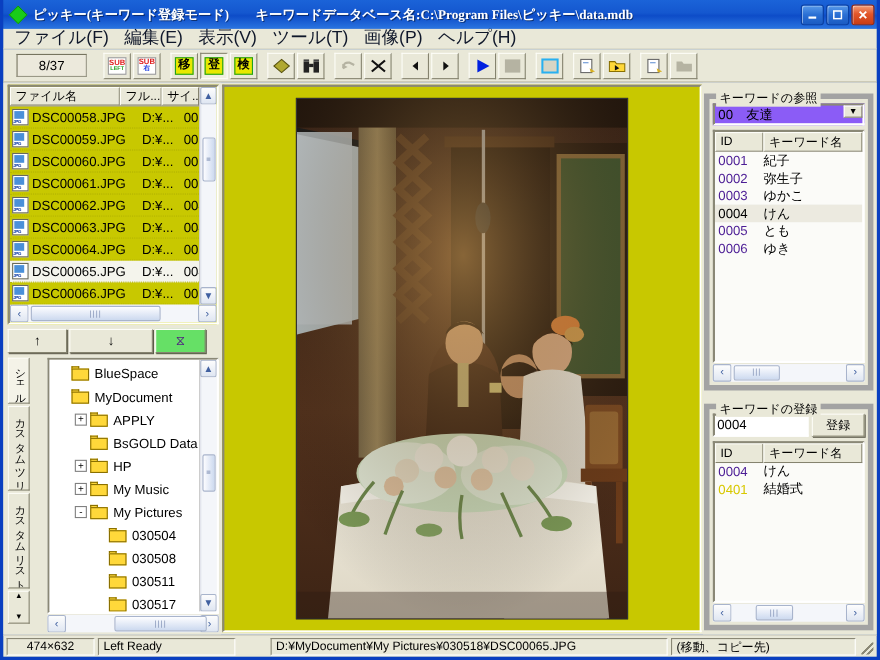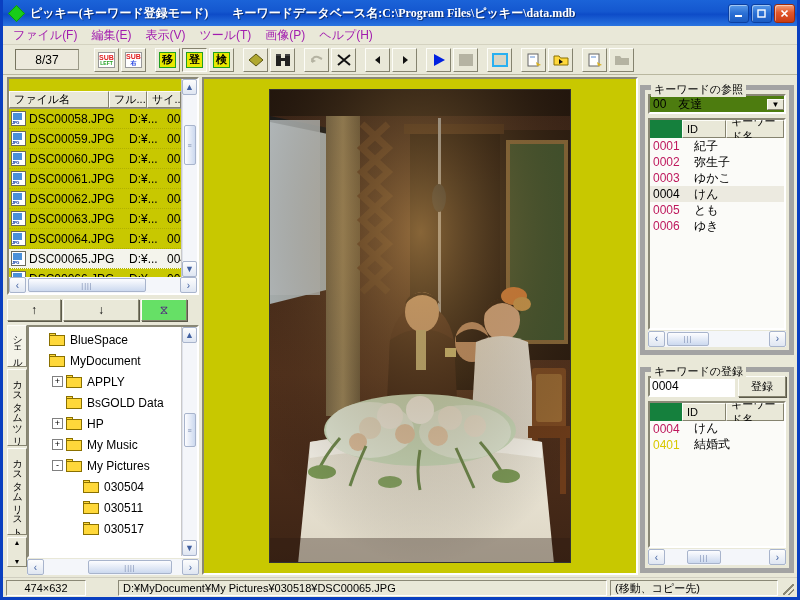--- a/index.html
+++ b/index.html
@@ -63,21 +63,21 @@
 
   
   #menubar {
     height: 19px; flex: 0 0 19px;
     background: #e9e8d8;
     display: flex; align-items: center;
     padding-left: 3px;
     border-bottom: 1px solid #d4d2c0;
   }
   .menuitem {
-    padding: 1px 7px; font-size: 12px; color: #a21caf;
+    padding: 1px 7px; font-size: 16px; color: #0f172a;
     white-space: nowrap; line-height: 16px;
   }
 
   
   #toolbar {
     height: 30px; flex: 0 0 30px;
     background: #e9e8d8;
     display: flex; align-items: center;
     padding-left: 4px;
     border-bottom: 1px solid #b9b79f;
@@ -254,21 +254,21 @@
     background: #e9e8d8;
     writing-mode: vertical-rl;
     text-orientation: upright;
     font-size: 10px; line-height: 18px;
     padding: 3px 0;
     display: flex; align-items: center; justify-content: center;
     overflow: hidden;
   }
   .vtab.active { background: #f4f3e8; }
   .vtab.spin { flex: 0 0 30px; writing-mode: horizontal-tb; flex-direction: column; justify-content: center; gap: 1px; font-size: 7px;}
-  #treearea { flex: 1 1 auto; display: flex; flex-direction: column; overflow: hidden; margin-left: 0; }
+  #treearea { flex: 1 1 auto; display: flex; flex-direction: column; overflow: hidden; margin-left: 16px; }
   #treebox { flex: 1 1 auto; display: flex; overflow: hidden; background: #fff; }
   #treeinner { flex: 1 1 auto; overflow: hidden; background: #fff; padding-top: 2px; }
   .trow { height: 21px; display: flex; align-items: center; font-size: 12px; white-space: nowrap; }
   .tindent { flex: 0 0 auto; }
   .tpm {
     width: 11px; height: 11px; flex: 0 0 11px;
     border: 1px solid #808080; background: #fff;
     font-size: 9px; line-height: 9px; text-align: center;
     color: #000; margin-right: 3px;
     display:flex; align-items:center; justify-content:center;
@@ -321,54 +321,54 @@
     display: flex; flex-direction: column;
     background: #e9e8d8;
   }
   .gtitle {
     position: absolute; top: -8px; left: 6px;
     background: #e9e8d8; padding: 0 3px;
     font-size: 11px; color: #000; white-space: nowrap;
   }
   .combo {
     height: 20px; flex: 0 0 20px;
-    display: flex; align-items: center;
+    display: flex; align-items: flex-start;
     border: 2px solid; border-color: #8a8876 #ffffff #ffffff #8a8876;
-    background: #4d7c0f;
+    background: #8b5cf6;
   }
   .combo .cval { flex: 1 1 auto; display: flex; align-items: center; padding-left: 3px; font-size: 12px; }
   .combo .carrow {
     width: 17px; flex: 0 0 17px;
     background: #e9e8d8;
     border: 1px solid #fdfdf8;
     border-right-color: #85836f; border-bottom-color: #85836f;
     display: flex; align-items: center; justify-content: center;
     font-size: 8px;
   }
   .kwlist {
     margin-top: 4px;
     flex: 1 1 auto;
     display: flex; flex-direction: column;
     border: 2px solid; border-color: #8a8876 #ffffff #ffffff #8a8876;
     background: #fbfbf8;
     overflow: hidden;
   }
-  .kwhead { display: flex; height: 18px; flex: 0 0 18px; background: #15803d; padding-left: 32px; }
+  .kwhead { display: flex; height: 18px; flex: 0 0 18px; background: #737373; }
   .kwhcell {
     border: 1px solid #fdfdf8;
     border-right-color: #85836f; border-bottom-color: #85836f;
     background: #e9e8d8; font-size: 11px;
     display: flex; align-items: center; padding-left: 4px;
   }
   .kwh-id { width: 44px; flex: 0 0 44px; }
   .kwh-name { flex: 1 1 auto; }
   .kwbody { flex: 1 1 auto; overflow: hidden; background: #fbfbf8; }
   .kwrow { height: 16px; display: flex; align-items: center; font-size: 12px; }
   .kwrow.sel { background: #eceae0; }
-  .kw-id { width: 44px; flex: 0 0 44px; padding-left: 3px; color: #be185d; }
+  .kw-id { width: 44px; flex: 0 0 44px; padding-left: 3px; color: #4c1d95; }
   .kw-id.y { color: #d8c800; }
   .kw-name { flex: 1 1 auto; color: #000; }
   .regrow { display: flex; align-items: stretch; height: 21px; flex: 0 0 21px; gap: 3px; }
   .reginput {
     flex: 1 1 auto;
     border: 2px solid; border-color: #8a8876 #ffffff #ffffff #8a8876;
     background: #fff; font-size: 12px;
     display: flex; align-items: center; padding-left: 2px;
   }
   .regbtn {
@@ -590,21 +590,21 @@
       </div>
     </div>
   </div>
 
   <div id="body">
 
     <div id="leftcol">
 
       <div id="filelist" class="sunken">
         <div style="display:flex;flex:1 1 auto;overflow:hidden;">
-          <div style="flex:1 1 auto;display:flex;flex-direction:column;overflow:hidden;margin-top:12px;">
+          <div style="flex:1 1 auto;display:flex;flex-direction:column;overflow:hidden;">
             <div class="lvheader">
               <div class="lvhcell c-name">ファイル名</div>
               <div class="lvhcell c-full">フル...</div>
               <div class="lvhcell c-size">サイ...</div>
             </div>
             <div id="lvbody">
                 <div class="lvrow">
                   <div class="jpgicon"></div>
                   <div class="c-name">DSC00058.JPG</div>
                   <div class="c-full">D:¥...</div>
@@ -762,20 +762,29 @@
                   <div class="tlabel">My Pictures</div>
                 </div>
                 <div class="trow">
                   <div class="tindent" style="width: 40px;"></div>
                   <div class="tpm empty"></div>
                   <div class="folder">
                     <div class="tab"></div>
                     <div class="back"></div>
                   </div>
                   <div class="tlabel">030504</div>
+                </div>
+                <div class="trow">
+                  <div class="tindent" style="width: 40px;"></div>
+                  <div class="tpm empty"></div>
+                  <div class="folder">
+                    <div class="tab"></div>
+                    <div class="back"></div>
+                  </div>
+                  <div class="tlabel">030508</div>
                 </div>
                 <div class="trow">
                   <div class="tindent" style="width: 40px;"></div>
                   <div class="tpm empty"></div>
                   <div class="folder">
                     <div class="tab"></div>
                     <div class="back"></div>
                   </div>
                   <div class="tlabel">030511</div>
                 </div>
@@ -1001,17 +1010,18 @@
             <div class="hsthumb" style="left:22px;width:34px;">|||</div>
           </div>
           <div class="hsbtn">›</div>
         </div>
       </div>
     </div>
   </div>
 
   <div id="statusbar">
     <div class="sfield s1">474×632</div>
+    <div class="sfield s2">Left Ready</div>
     <div class="sfield s3">D:¥MyDocument¥My Pictures¥030518¥DSC00065.JPG</div>
     <div class="sfield s4">(移動、コピー先)</div>
     <div class="grip"></div>
   </div>
 </div>
 
 </body></html>

